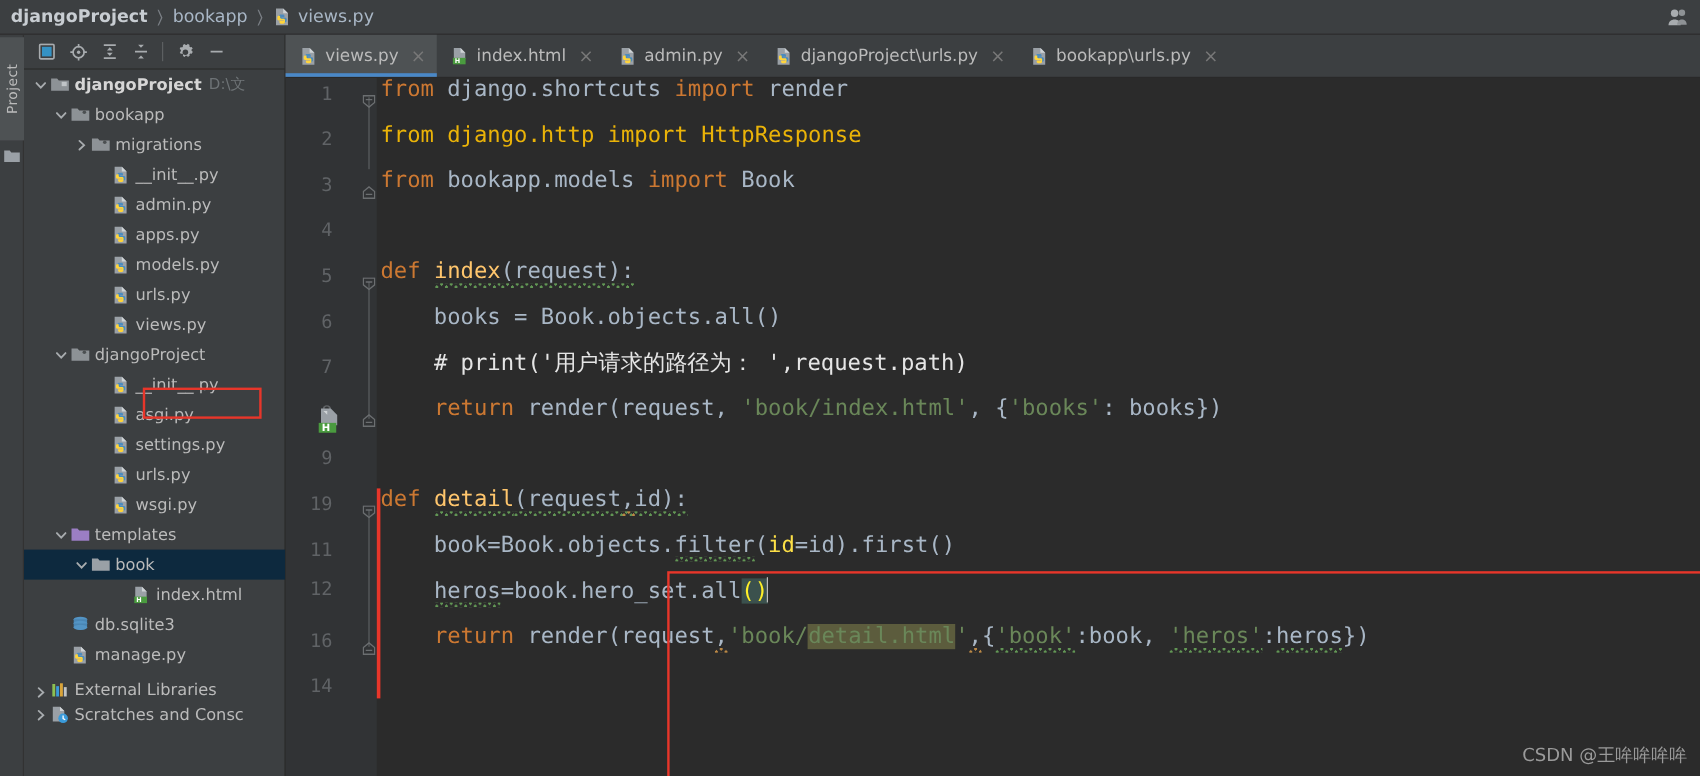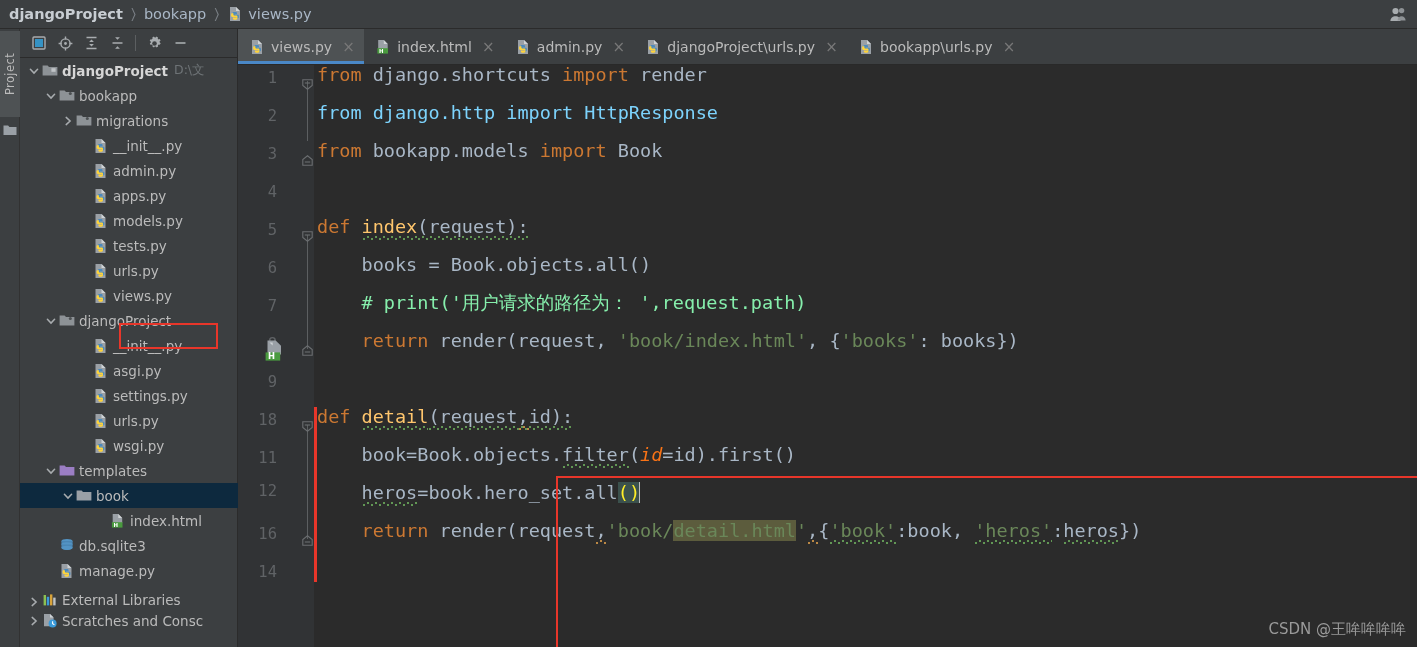--- a/index.html
+++ b/index.html
@@ -174,23 +174,23 @@
     width: 1100px; height: 582px;
     font-family: "DejaVu Sans Mono", monospace;
     font-size: 18.5px;
     color: #a9b7c6;
     white-space: pre;
   }
   .cline { position: absolute; left: 0; height: 38px; line-height: 38px; }
   .kw { color: #cc7832; }
   .fn { color: #ffc66d; }
   .str { color: #6a8759; }
-  .cmt { color: #86efac; }
-  .dim { color: #7dd3fc; }
-  .kwarg { color: #f97316; font-style: italic; }
+  .cmt { color: #e5e5e5; }
+  .dim { color: #eab308; }
+  .kwarg { color: #fde047; }
   .hl-str { background: #5c5c3d; }
   .brk {
     background: #3b514d; color: #ffef28;
   }
   .caret {
     display: inline-block; width: 1px; height: 21px;
     background: #bbbbbb; vertical-align: -4px; margin-left: -1px;
   }
   .sq-g {
     background-image:
@@ -408,32 +408,20 @@
       <div class="tree-row" style="padding-left: 58px;">
         <span class="arrow"></span>
         <span class="ticon">
           <svg width="17" height="16" viewBox="0 0 16 16">
             <path d="M3 1h6l4 4v10H3z" fill="#9aa0a6"></path>
             <path d="M9 1l4 4H9z" fill="#cfd3d6"></path>
             <path d="M5.5 7.2c0-.7.6-1.2 1.3-1.2h2c.7 0 1.2.5 1.2 1.2v1.1H7.6v.4h3.1c.7 0 1.2.5 1.2 1.2v1.4c0 .7-.5 1.2-1.2 1.2H9.6v-1.2c0-.7-.5-1.2-1.2-1.2H6.7c-.7 0-1.2-.5-1.2-1.2z" fill="#4b8bbe"></path>
             <path d="M10.4 12.5c0 .7-.6 1.2-1.3 1.2h-2c-.7 0-1.2-.5-1.2-1.2v-1.1h3.5v-.4H5.3c-.7 0-1.2-.5-1.2-1.2V8.4c0-.7.5-1.2 1.2-1.2h1.1v1.2c0 .7.5 1.2 1.2 1.2h1.7c.7 0 1.2.5 1.2 1.2z" fill="#ffd43b"></path>
           </svg>
         </span>
-        <span class="tlabel">tests.py</span>
-      </div>
-      <div class="tree-row" style="padding-left: 58px;">
-        <span class="arrow"></span>
-        <span class="ticon">
-          <svg width="17" height="16" viewBox="0 0 16 16">
-            <path d="M3 1h6l4 4v10H3z" fill="#9aa0a6"></path>
-            <path d="M9 1l4 4H9z" fill="#cfd3d6"></path>
-            <path d="M5.5 7.2c0-.7.6-1.2 1.3-1.2h2c.7 0 1.2.5 1.2 1.2v1.1H7.6v.4h3.1c.7 0 1.2.5 1.2 1.2v1.4c0 .7-.5 1.2-1.2 1.2H9.6v-1.2c0-.7-.5-1.2-1.2-1.2H6.7c-.7 0-1.2-.5-1.2-1.2z" fill="#4b8bbe"></path>
-            <path d="M10.4 12.5c0 .7-.6 1.2-1.3 1.2h-2c-.7 0-1.2-.5-1.2-1.2v-1.1h3.5v-.4H5.3c-.7 0-1.2-.5-1.2-1.2V8.4c0-.7.5-1.2 1.2-1.2h1.1v1.2c0 .7.5 1.2 1.2 1.2h1.7c.7 0 1.2.5 1.2 1.2z" fill="#ffd43b"></path>
-          </svg>
-        </span>
         <span class="tlabel">urls.py</span>
       </div>
       <div class="tree-row" style="padding-left: 58px;">
         <span class="arrow"></span>
         <span class="ticon">
           <svg width="17" height="16" viewBox="0 0 16 16">
             <path d="M3 1h6l4 4v10H3z" fill="#9aa0a6"></path>
             <path d="M9 1l4 4H9z" fill="#cfd3d6"></path>
             <path d="M5.5 7.2c0-.7.6-1.2 1.3-1.2h2c.7 0 1.2.5 1.2 1.2v1.1H7.6v.4h3.1c.7 0 1.2.5 1.2 1.2v1.4c0 .7-.5 1.2-1.2 1.2H9.6v-1.2c0-.7-.5-1.2-1.2-1.2H6.7c-.7 0-1.2-.5-1.2-1.2z" fill="#4b8bbe"></path>
             <path d="M10.4 12.5c0 .7-.6 1.2-1.3 1.2h-2c-.7 0-1.2-.5-1.2-1.2v-1.1h3.5v-.4H5.3c-.7 0-1.2-.5-1.2-1.2V8.4c0-.7.5-1.2 1.2-1.2h1.1v1.2c0 .7.5 1.2 1.2 1.2h1.7c.7 0 1.2.5 1.2 1.2z" fill="#ffd43b"></path>
@@ -682,21 +670,21 @@
     <div id="gutter">
         <div class="lnum" style="top: 4px;">1</div>
         <div class="lnum" style="top: 42px;">2</div>
         <div class="lnum" style="top: 80px;">3</div>
         <div class="lnum" style="top: 118px;">4</div>
         <div class="lnum" style="top: 156px;">5</div>
         <div class="lnum" style="top: 194px;">6</div>
         <div class="lnum" style="top: 232px;">7</div>
         <div class="lnum" style="top: 270px;">8</div>
         <div class="lnum" style="top: 308px;">9</div>
-        <div class="lnum" style="top: 346px;">18</div>
+        <div class="lnum" style="top: 346px;">19</div>
         <div class="lnum" style="top: 384px;">11</div>
         <div class="lnum" style="top: 417px;">12</div>
         <div class="lnum" style="top: 460px;">16</div>
         <div class="lnum" style="top: 498px;">14</div>
         <div style="position: absolute; left: 24px; top: 274px;"><svg width="24" height="26" viewBox="0 0 24 26">
             <path d="M5.5 1.5h8.2l5.3 5.3v8.6H5.5z" fill="#9aa0a6"></path>
             <path d="M7.5 3.4h3.2v3.2z" fill="#cfd3d6"></path>
             <rect x="3.6" y="13.4" width="14.6" height="8.2" fill="#4a9b3f"></rect>
             <text x="6.1" y="20.2" font-family="DejaVu Sans" font-size="8.4" font-weight="bold" fill="#ffffff">H</text>
           </svg></div>

